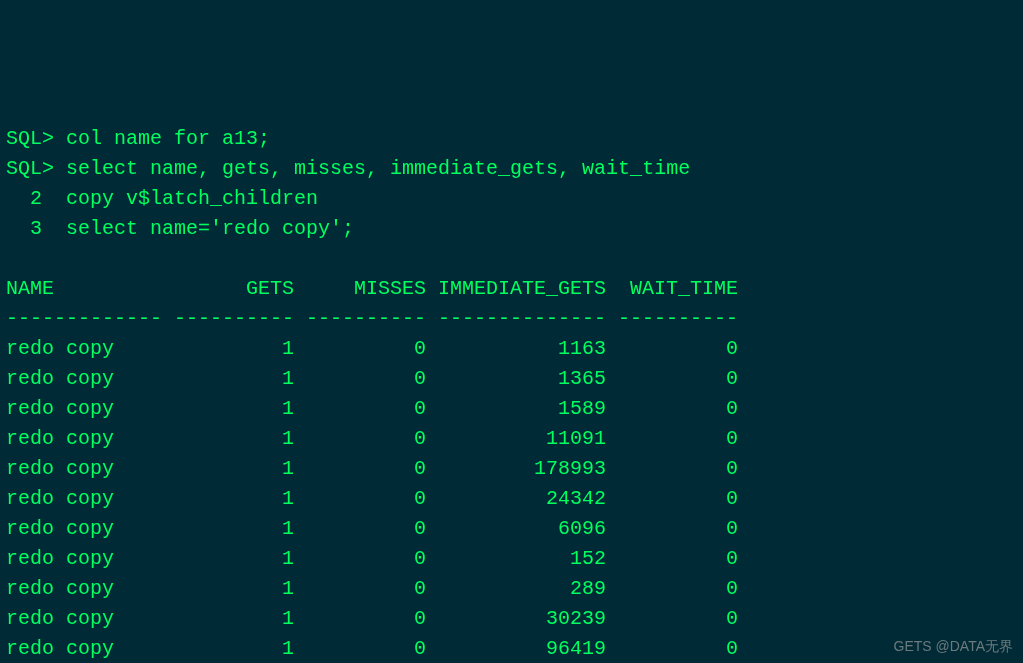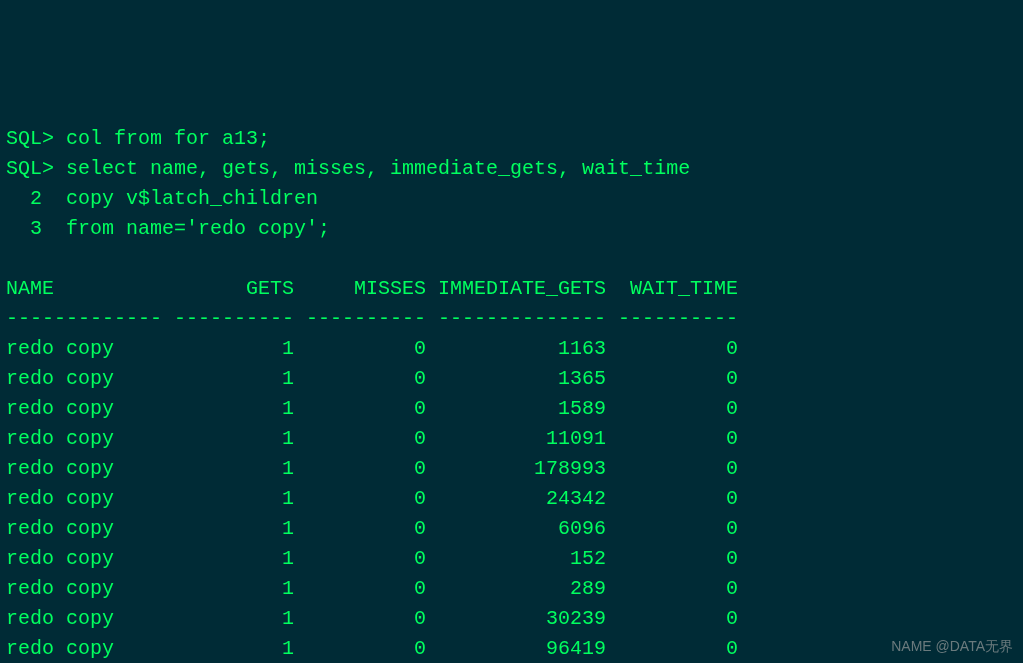--- a/index.html
+++ b/index.html
@@ -30,37 +30,37 @@
       color: #6a7a7d;
       font-size: 14px;
       font-family: sans-serif;
     }
   </style>
 </head>
 <body>
 
 
 
-<div class="terminal"><span><span>SQL&gt;</span> <span>col from for a13;</span></span>
+<div class="terminal"><span><span>SQL&gt;</span> <span>col name for a13;</span></span>
 <span><span>SQL&gt;</span> <span>select name, gets, misses, immediate_gets, wait_time</span></span>
 <span>  <span>2</span>  <span>copy v$latch_children</span></span>
-<span>  <span>3</span>  <span>from name='redo copy';</span></span>
+<span>  <span>3</span>  <span>select name='redo copy';</span></span>
 
 <span id="header-line">NAME                GETS     MISSES IMMEDIATE_GETS  WAIT_TIME</span>
 <span id="sep-line">------------- ---------- ---------- -------------- ----------</span>
 <span id="data-lines">redo copy              1          0           1163          0
 redo copy              1          0           1365          0
 redo copy              1          0           1589          0
 redo copy              1          0          11091          0
 redo copy              1          0         178993          0
 redo copy              1          0          24342          0
 redo copy              1          0           6096          0
 redo copy              1          0            152          0
 redo copy              1          0            289          0
 redo copy              1          0          30239          0
 redo copy              1          0          96419          0
 redo copy              1          0            110          0</span>
 </div>
 
-<div class="watermark">NAME @DATA无界</div>
+<div class="watermark">GETS @DATA无界</div>
 
 
 
 
 </body></html>

